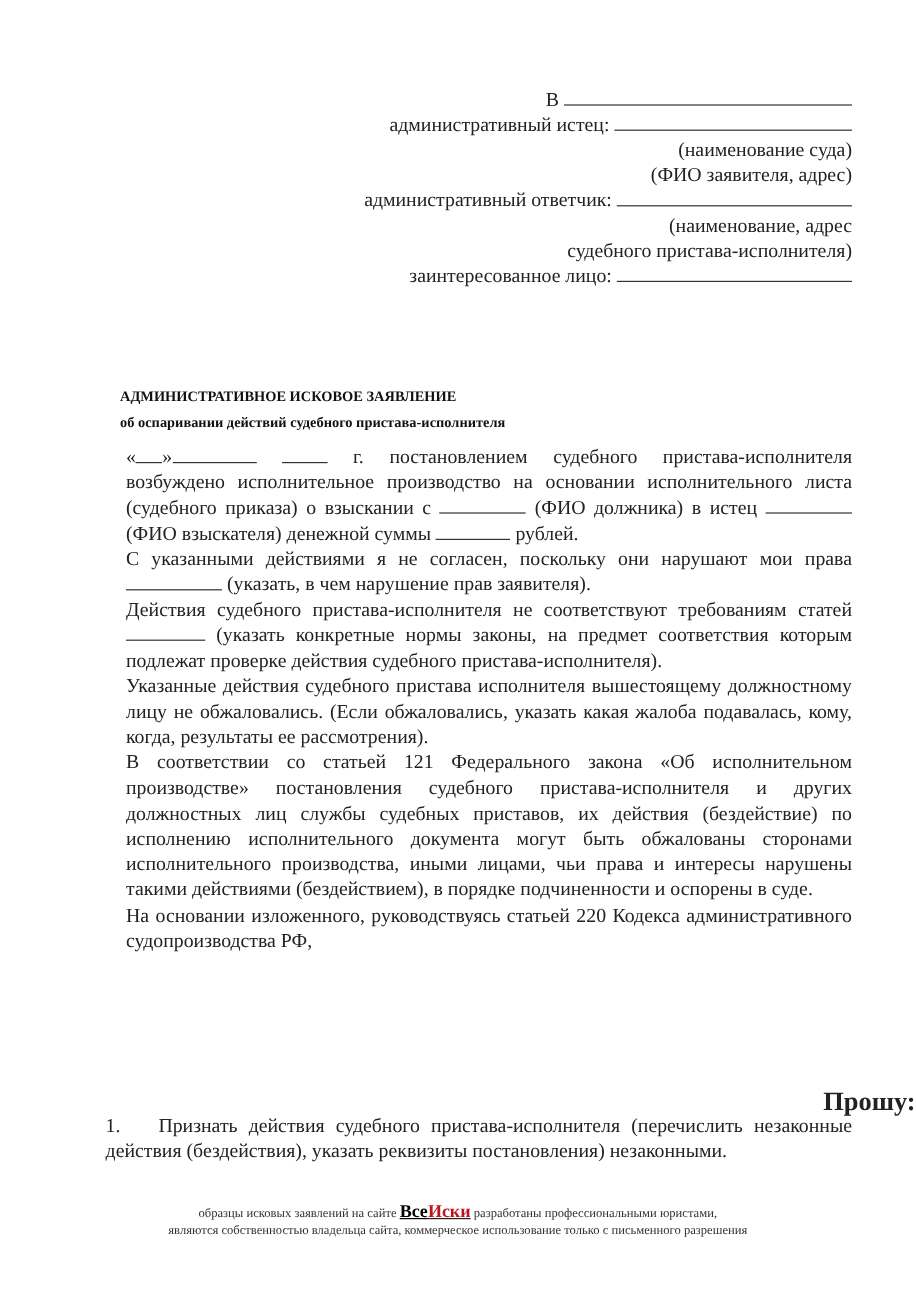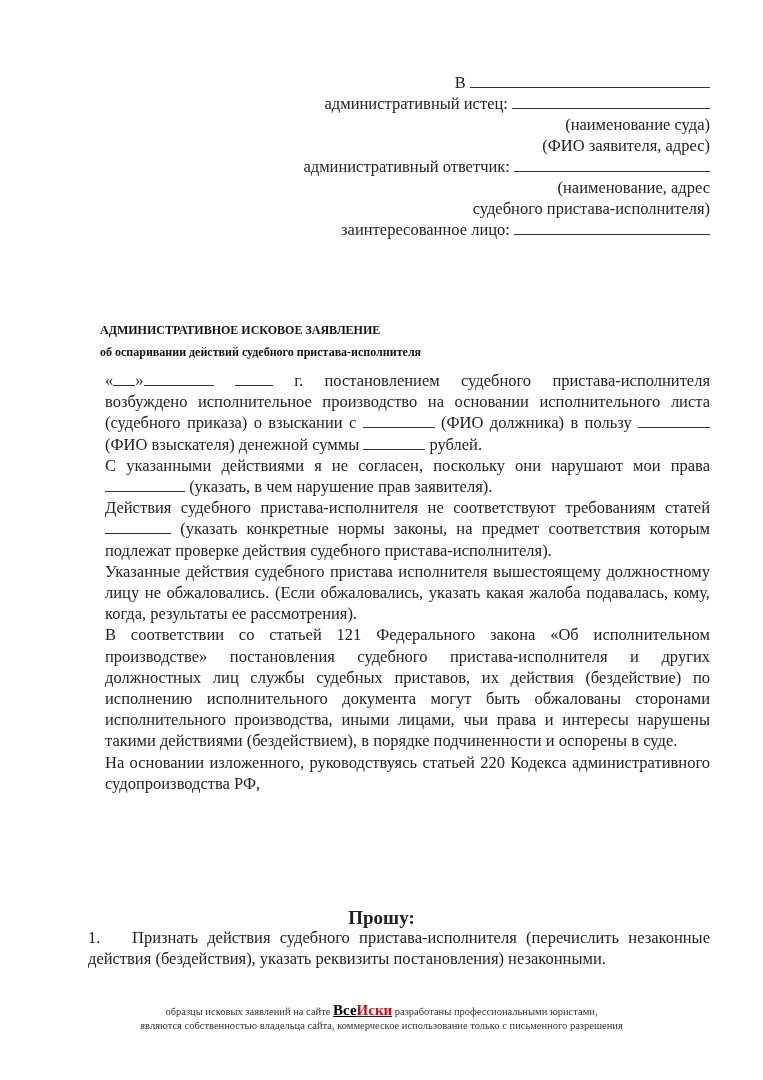--- a/index.html
+++ b/index.html
@@ -8,22 +8,22 @@
     .page { position: absolute; left: 0; top: 0; width: 763px; height: 1080px; }
     .header { position: absolute; left: 250px; top: 72px; width: 460px; text-align: right;
       font-size: 16.5px; line-height: 21px; }
     .header .line { display: block; white-space: nowrap; }
     .blank { display: inline-block; border-bottom: 1px solid #333; height: 15px; vertical-align: baseline; }
     .title { position: absolute; left: 100px; width: 600px; top: 294px; text-align: left;
       font-weight: bold; font-size: 12px; line-height: 22px; color: #111; margin-top: 25px; }
     .body { position: absolute; left: 105px; top: 370px; width: 605px; font-size: 16.5px; line-height: 21.2px; }
     .body p { margin: 0; text-align: justify; text-align-last: left; }
     .body .b { display: inline-block; border-bottom: 1px solid #333; height: 14px; }
-    .prosh { position: absolute; left: 0; width: 763px; top: 907px; text-align: center;
-      font-weight: bold; font-size: 19px; line-height: 21px; }
+    .prosh { position: absolute; left: 0; width: 763px; top: 907px; text-align: right;
+      font-weight: bold; font-size: 22px; line-height: 21px; }
     .req { position: absolute; left: 88px; top: 927px; width: 622px; font-size: 16.5px; line-height: 21.2px; }
     .req .num { position: absolute; left: 0; top: 0; }
     .req .txt { text-align: justify; text-align-last: left; }
     .req .first { text-indent: 44px; display: block; }
     .footer { position: absolute; left: 0; width: 763px; top: 1003px; text-align: center;
       font-size: 10.5px; line-height: 14px; color: #333; }
     .brand { font-weight: bold; font-size: 15px; }
     .brand .part1 { color: #000000; text-decoration: underline; }
     .brand .part2 { color: #c0141c; text-decoration: underline; text-decoration-color: #222; }
   </style>
@@ -60,21 +60,21 @@
     <div>об оспаривании действий судебного пристава-исполнителя</div>
   </div>
 
   <div class="body">
     <p>
       <span>«</span><span class="b" style="width:22px"></span><span>»</span><span class="b" style="width:70px"></span>
       <span class="b" style="width:38px"></span>
       <span>г.</span>
       <span>постановлением судебного пристава-исполнителя возбуждено исполнительное производство на основании исполнительного листа (судебного приказа) о взыскании с</span>
       <span class="b" style="width:72px"></span>
-      <span>(ФИО должника) в пользу</span>
+      <span>(ФИО должника) в истец</span>
       <span class="b" style="width:72px"></span>
       <span>(ФИО взыскателя) денежной суммы</span>
       <span class="b" style="width:62px"></span>
       <span>рублей.</span>
     </p>
     <p>
       <span>С указанными действиями я не согласен, поскольку они нарушают мои права</span>
       <span class="b" style="width:80px"></span>
       <span>(указать, в чем нарушение прав заявителя).</span>
     </p>

